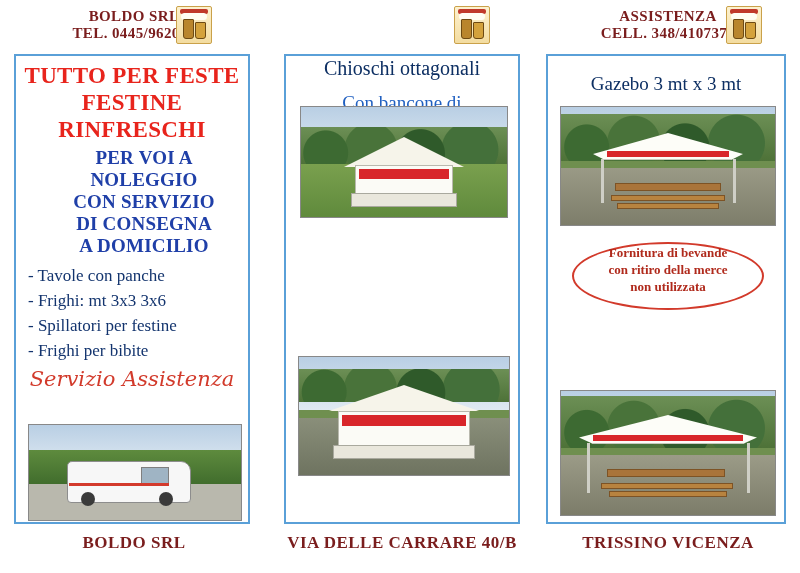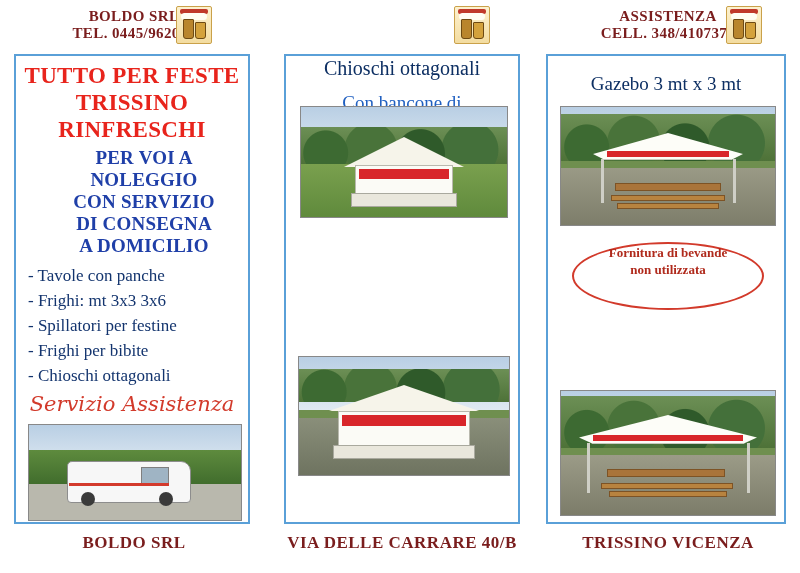--- a/index.html
+++ b/index.html
@@ -361,38 +361,37 @@
         <div class="bow"></div>
         <div class="foam"></div>
         <div class="mugA"></div>
         <div class="mugB"></div>
       </div>
     </div>
 
     <div class="panel">
       <div class="redtitle">
         <div>TUTTO PER FESTE</div>
-        <div>TRISSINO</div>
+        <div>FESTINE</div>
         <div>RINFRESCHI</div>
       </div>
 
       <div class="bluetitle">
         <div>PER VOI A</div>
         <div>NOLEGGIO</div>
         <div>CON SERVIZIO</div>
         <div>DI CONSEGNA</div>
         <div>A DOMICILIO</div>
       </div>
 
       <div class="bullets">
         <div>- Tavole con panche</div>
         <div>- Frighi: mt 3x3  3x6</div>
         <div>- Spillatori per festine</div>
         <div>- Frighi per bibite</div>
-        <div>- Chioschi ottagonali</div>
       </div>
 
       <div class="script">Servizio Assistenza</div>
 
       <div class="photo photo-van">
         <div class="sky"></div>
         <div class="hedge"></div>
         <div class="road"></div>
         <div class="vanbody"></div>
         <div class="vanwin"></div>
@@ -476,20 +475,21 @@
         <div class="gz-band" style="top:44px;"></div>
         <div class="gz-leg" style="left:40px;top:52px;height:44px;"></div>
         <div class="gz-leg" style="left:172px;top:52px;height:44px;"></div>
         <div class="table-wood" style="left:54px;top:76px;width:104px;"></div>
         <div class="bench-wood" style="left:50px;top:88px;width:112px;"></div>
         <div class="bench-wood" style="left:56px;top:96px;width:100px;"></div>
       </div>
 
       <div class="oval">
         <div>Fornitura di bevande</div>
+        <div>con ritiro della merce</div>
         <div>non utilizzata</div>
       </div>
 
       <div class="rtitle" style="margin-top:96px;">Gazebo 3 mt x 6 mt</div>
 
       <div class="photo photo-gz2">
         <div class="sky"></div>
         <div class="trees" style="top:4%;height:42%;"></div>
         <div class="ground" style="background:linear-gradient(#9b9b87,#7c7c69);"></div>
         <div class="gz-canopy" style="top:24px;width:178px;height:28px;"></div>

